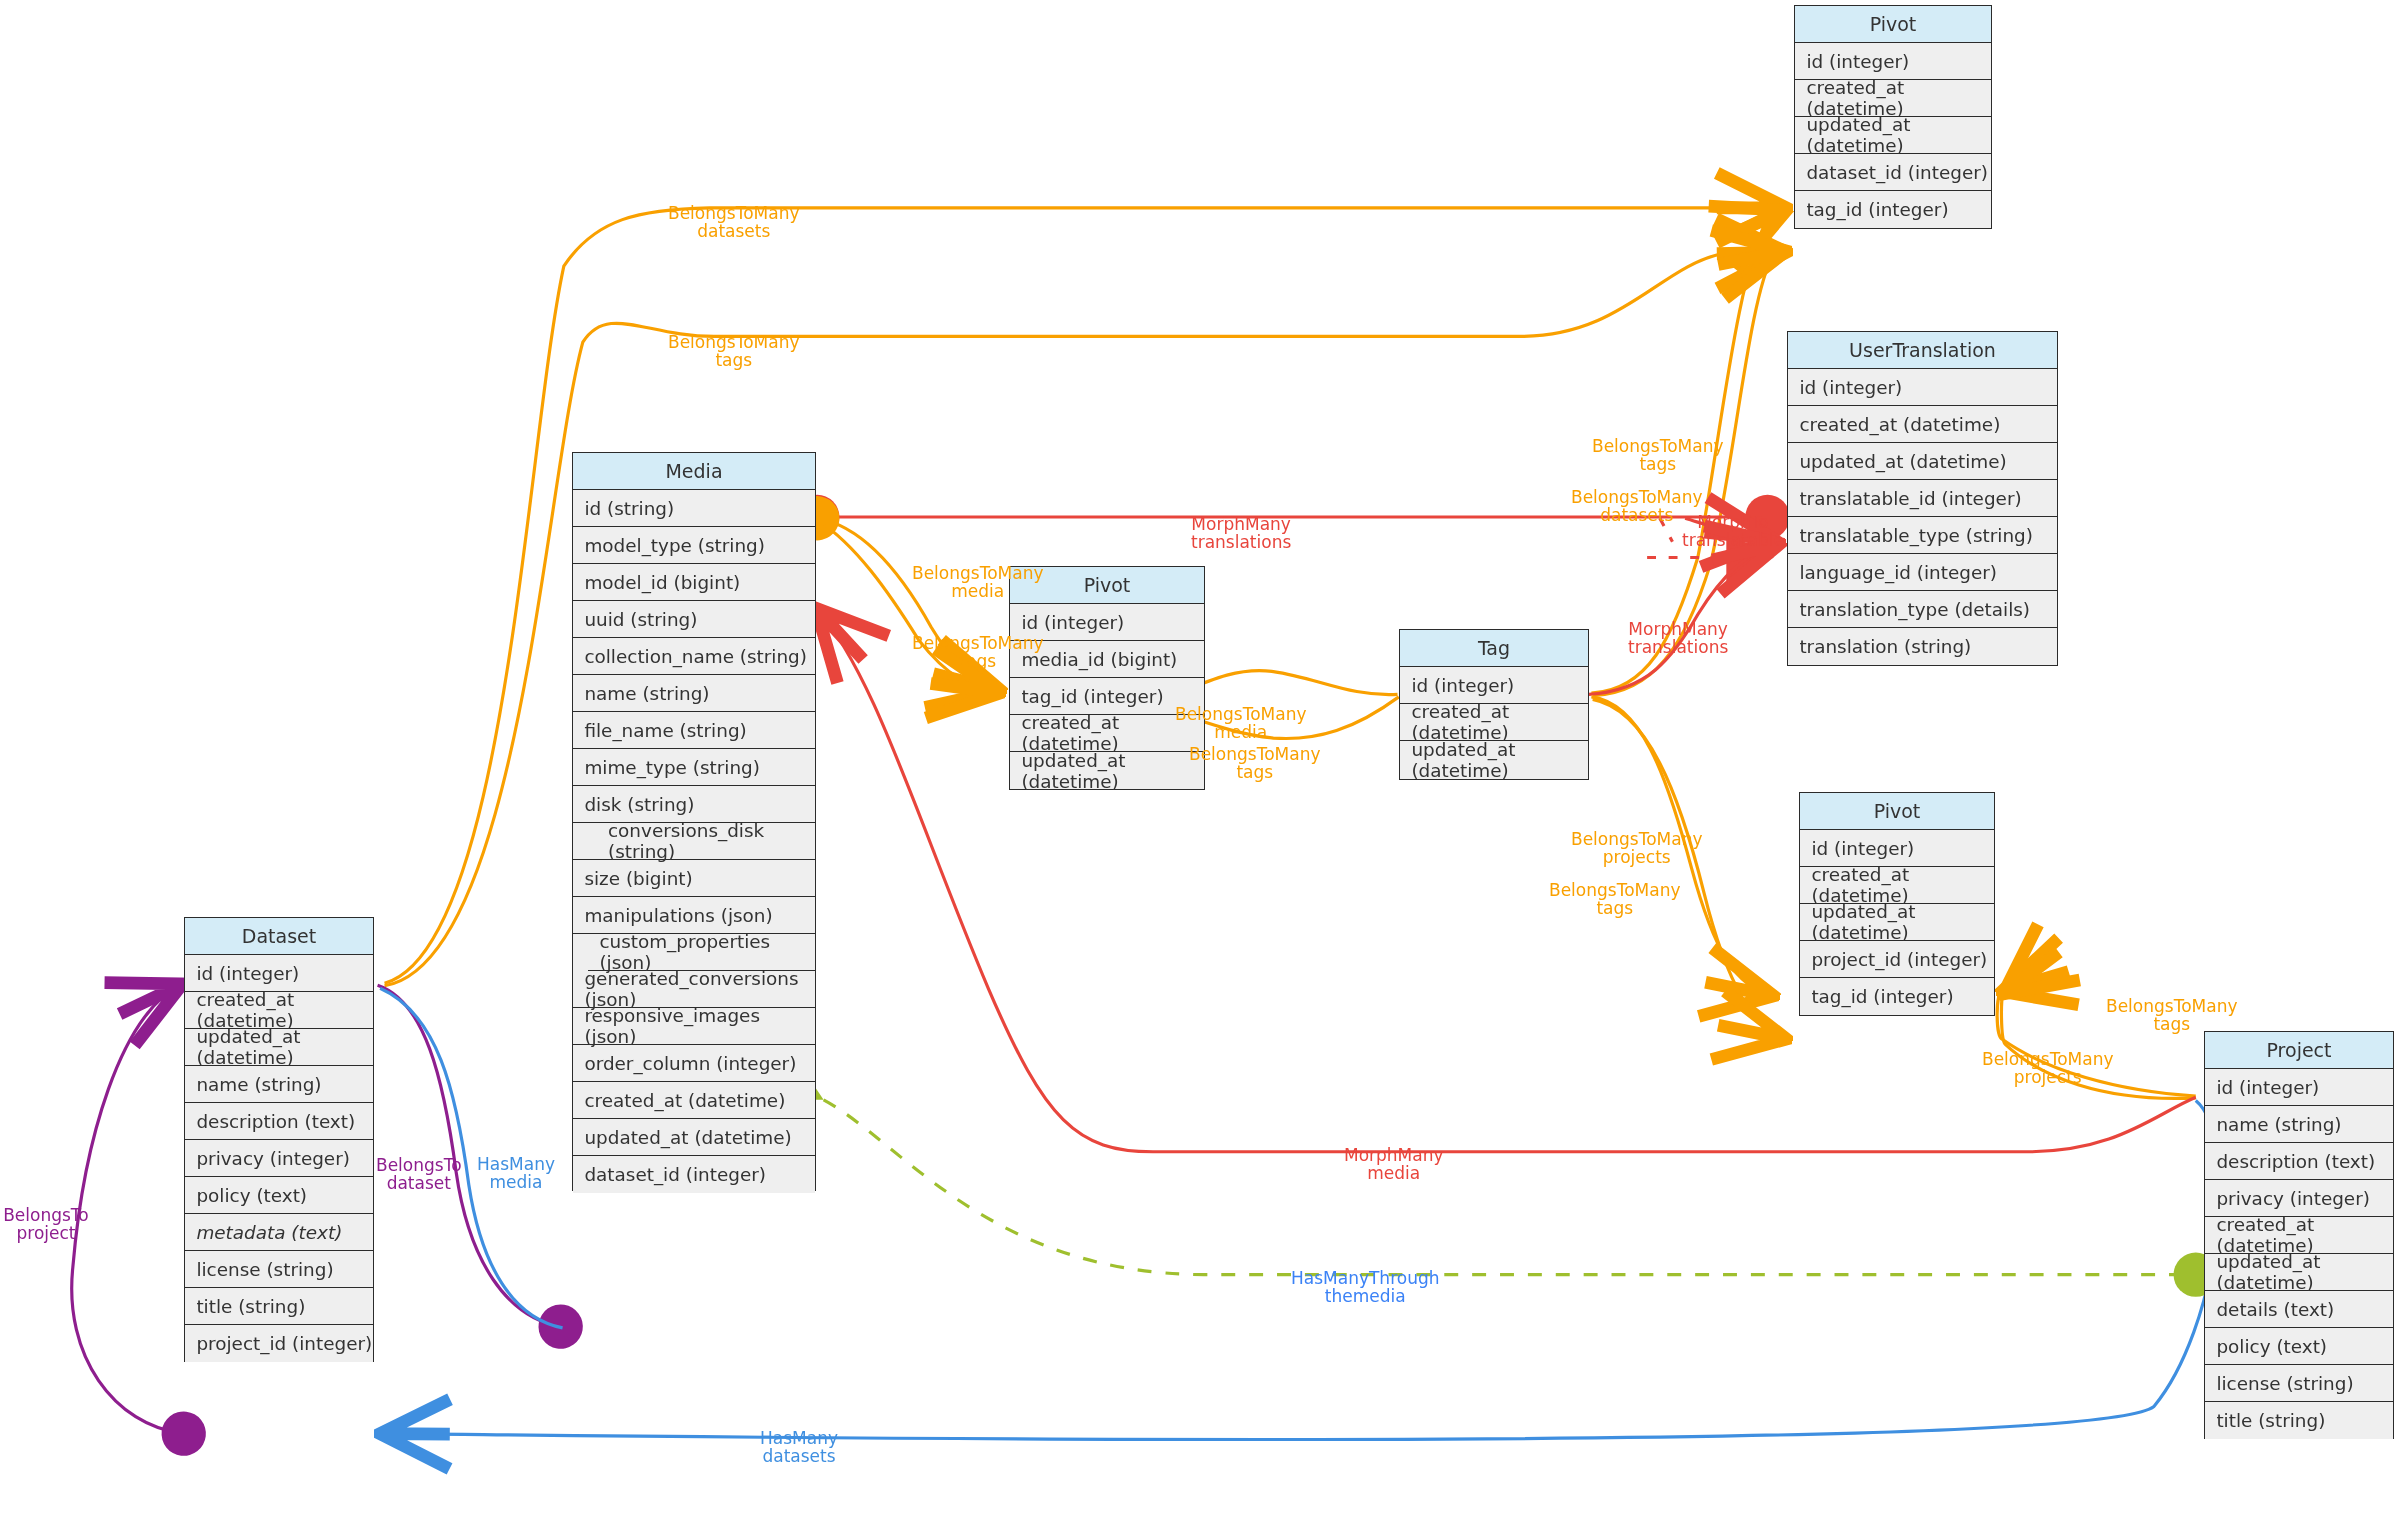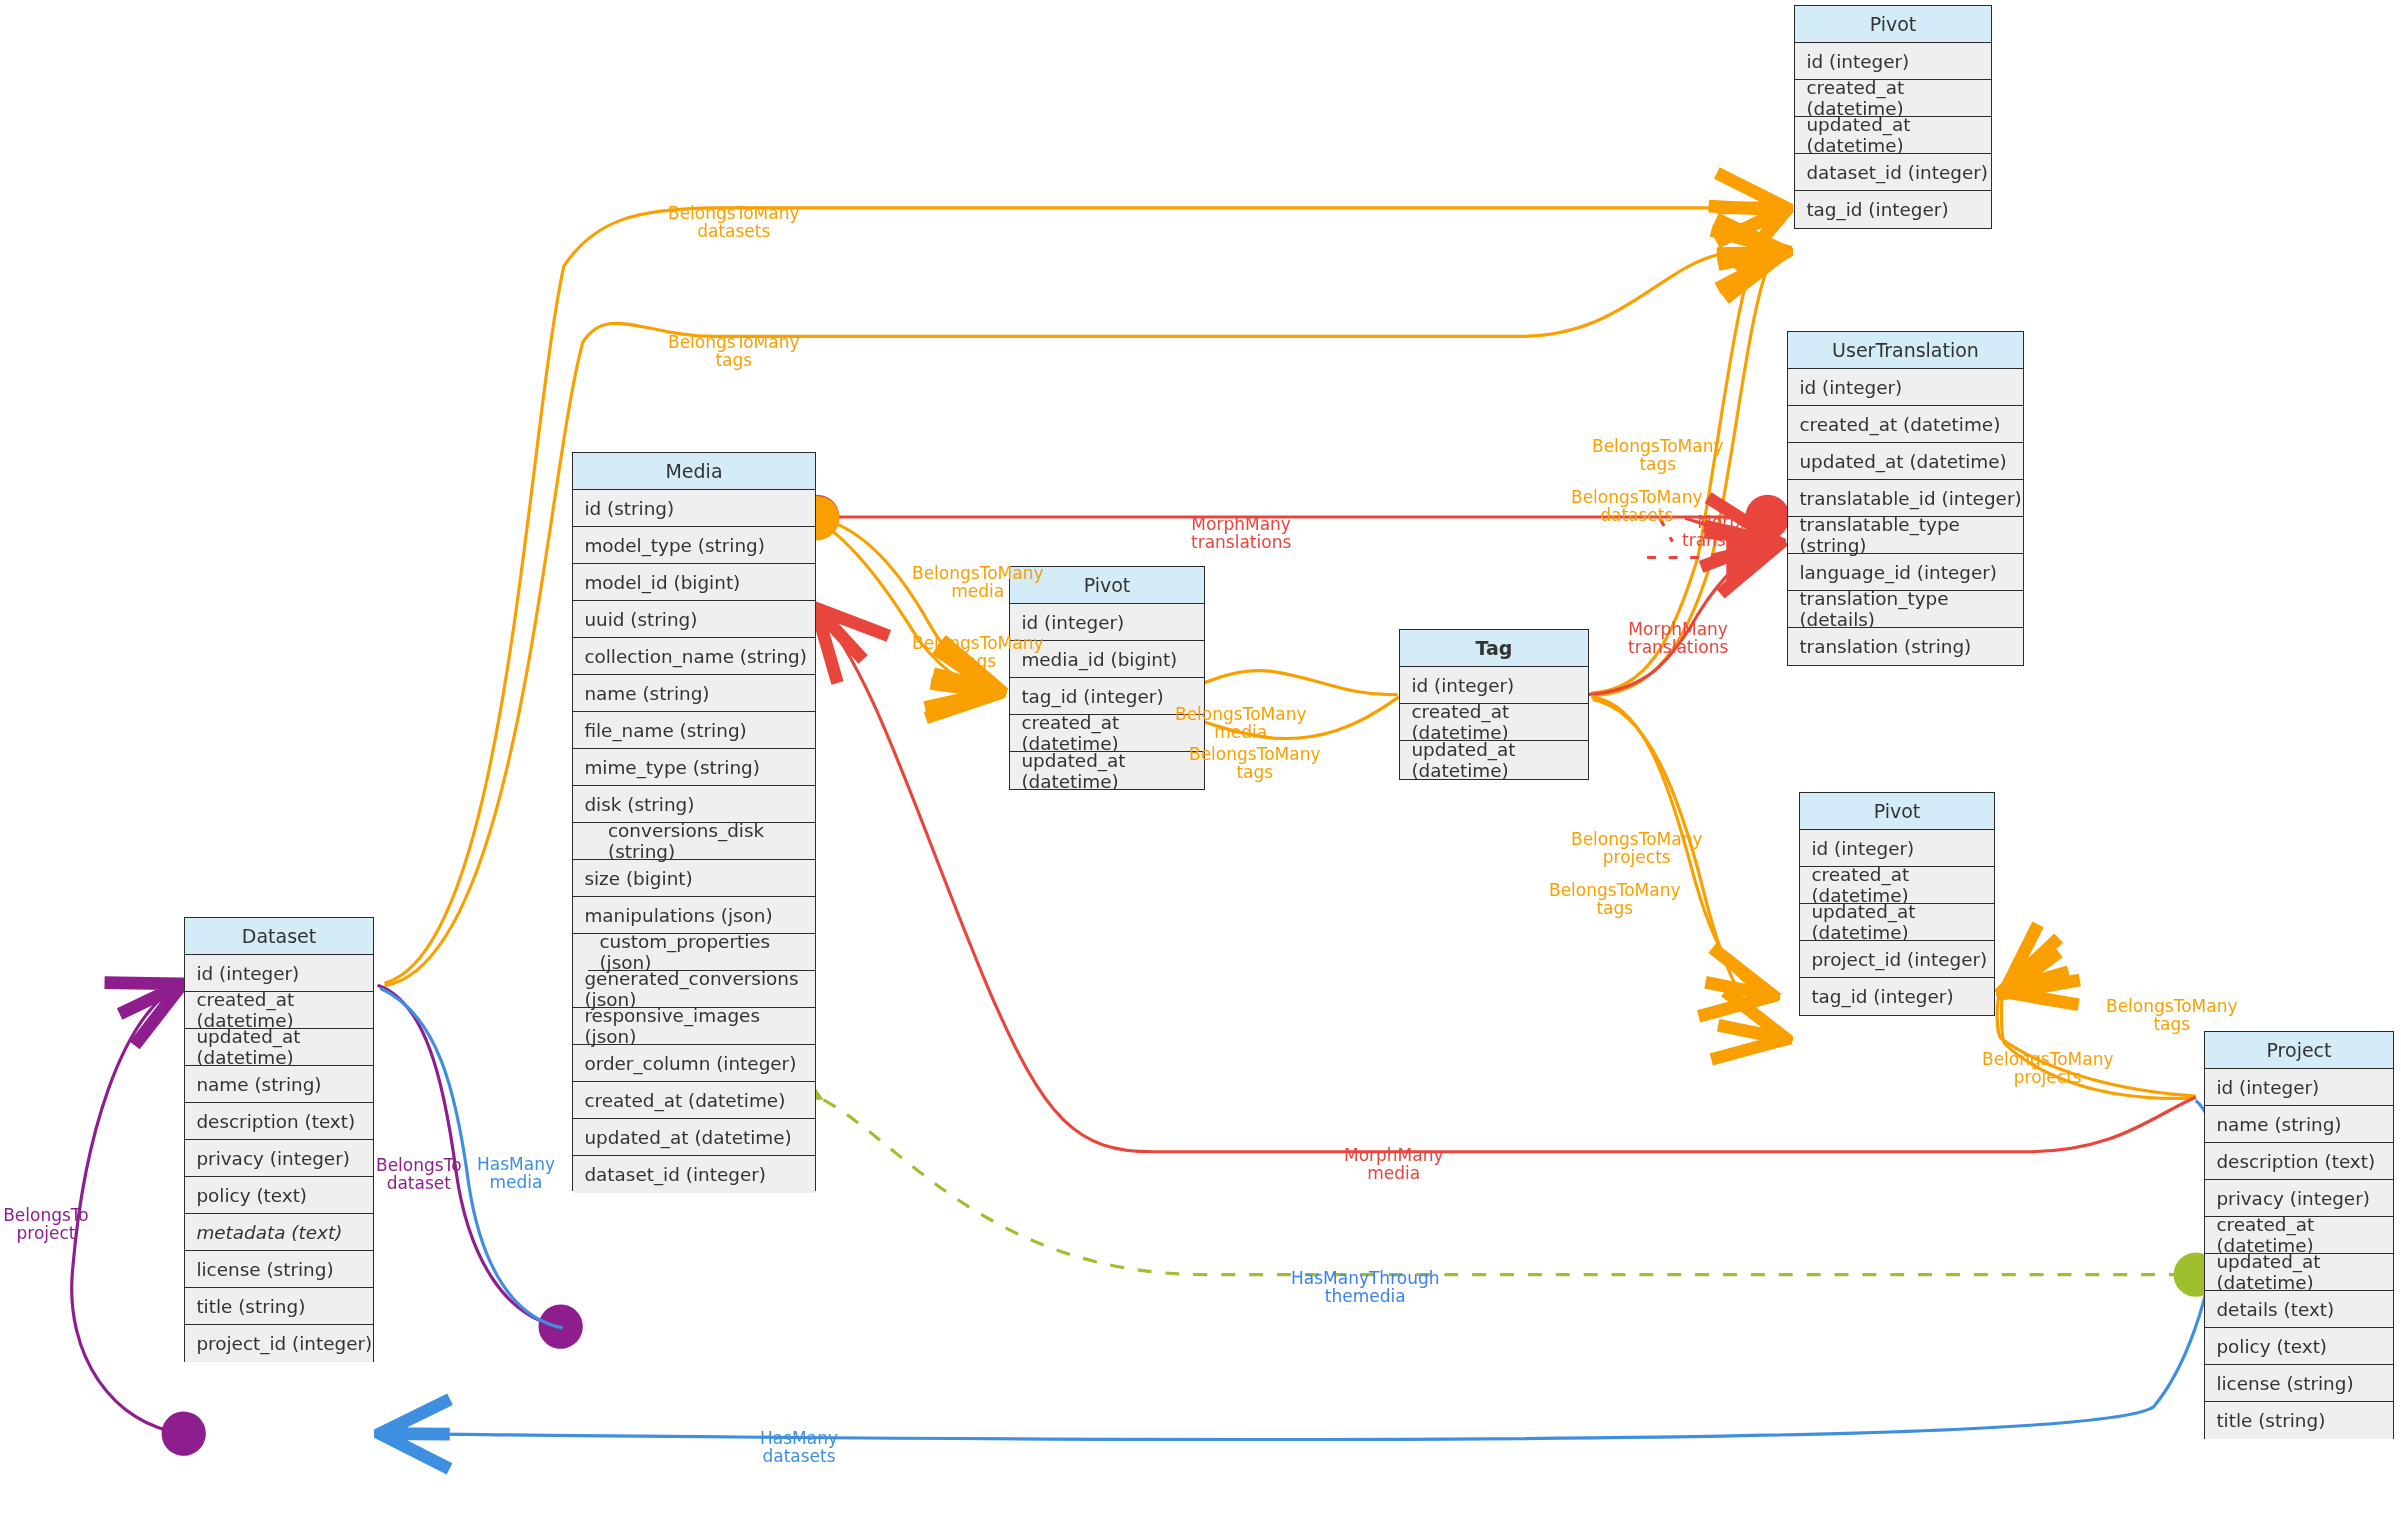--- a/index.html
+++ b/index.html
@@ -186,21 +186,21 @@
 
   <div id="entities">
       <div class="entity" style="left: 1794px; top: 5px; width: 198px; height: 224px;">
         <div class="entity-title" style="height: 37px;">Pivot</div>
         <div class="entity-field" style="height: 37px;">id (integer)</div>
         <div class="entity-field" style="height: 37px;">created_at (datetime)</div>
         <div class="entity-field" style="height: 37px;">updated_at (datetime)</div>
         <div class="entity-field" style="height: 37px;">dataset_id (integer)</div>
         <div class="entity-field" style="height: 37px;">tag_id (integer)</div>
       </div>
-      <div class="entity" style="left: 1787px; top: 331px; width: 237px; height: 335px;">
+      <div class="entity" style="left: 1787px; top: 331px; width: 271px; height: 335px;">
         <div class="entity-title" style="height: 37px;">UserTranslation</div>
         <div class="entity-field" style="height: 37px;">id (integer)</div>
         <div class="entity-field" style="height: 37px;">created_at (datetime)</div>
         <div class="entity-field" style="height: 37px;">updated_at (datetime)</div>
         <div class="entity-field" style="height: 37px;">translatable_id (integer)</div>
         <div class="entity-field" style="height: 37px;">translatable_type (string)</div>
         <div class="entity-field" style="height: 37px;">language_id (integer)</div>
         <div class="entity-field" style="height: 37px;">translation_type (details)</div>
         <div class="entity-field" style="height: 37px;">translation (string)</div>
       </div>
@@ -228,21 +228,21 @@
       </div>
       <div class="entity" style="left: 1009px; top: 566px; width: 196px; height: 224px;">
         <div class="entity-title" style="height: 37px;">Pivot</div>
         <div class="entity-field" style="height: 37px;">id (integer)</div>
         <div class="entity-field" style="height: 37px;">media_id (bigint)</div>
         <div class="entity-field" style="height: 37px;">tag_id (integer)</div>
         <div class="entity-field" style="height: 37px;">created_at (datetime)</div>
         <div class="entity-field" style="height: 37px;">updated_at (datetime)</div>
       </div>
       <div class="entity" style="left: 1399px; top: 629px; width: 190px; height: 151px;">
-        <div class="entity-title" style="height: 37px; font-weight: bold;">Tag</div>
+        <div class="entity-title" style="height: 37px;">Tag</div>
         <div class="entity-field" style="height: 37px;">id (integer)</div>
         <div class="entity-field" style="height: 37px;">created_at (datetime)</div>
         <div class="entity-field" style="height: 37px;">updated_at (datetime)</div>
       </div>
       <div class="entity" style="left: 184px; top: 917px; width: 190px; height: 445px;">
         <div class="entity-title" style="height: 37px;">Dataset</div>
         <div class="entity-field" style="height: 37px;">id (integer)</div>
         <div class="entity-field" style="height: 37px;">created_at (datetime)</div>
         <div class="entity-field" style="height: 37px;">updated_at (datetime)</div>
         <div class="entity-field" style="height: 37px;">name (string)</div>

